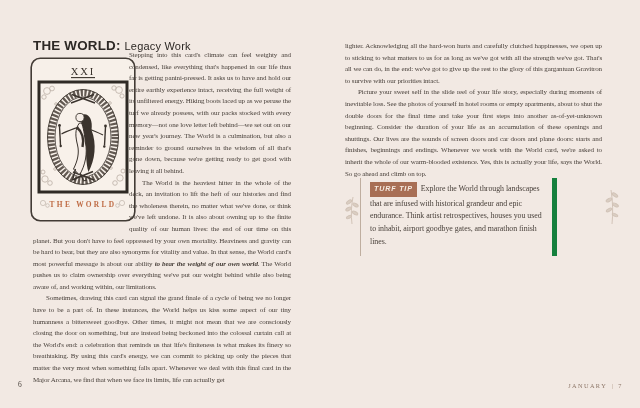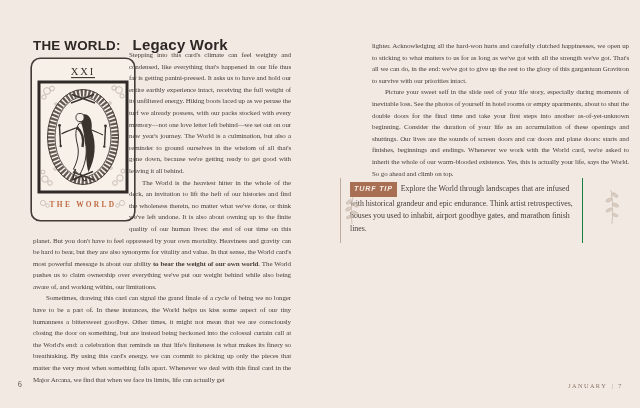--- a/index.html
+++ b/index.html
@@ -11,45 +11,45 @@
   }
   .spread{position:absolute;inset:0;}
 
   
   .page-title{
     position:absolute;left:33px;top:36px;
     font-family:"Liberation Sans", sans-serif;
     color:#2d2825;letter-spacing:.2px;white-space:nowrap;
   }
   .page-title .t-main{font-size:13.4px;font-weight:700;}
-  .page-title .t-sub{font-size:15px;font-weight:700;margin-left:12px;}
+  .page-title .t-sub{font-size:11px;font-weight:400;margin-left:4px;}
 
   .tarot-card{position:absolute;left:30px;top:57px;width:106px;height:165px;}
 
   .body-text{
     font-size:7px;line-height:11.6px;letter-spacing:-0.12px;
     text-align:justify;color:#473f39;
   }
   .left-text{position:absolute;left:33px;top:50px;width:258px;}
   .card-space{float:left;width:96px;height:179px;}
   .body-text p{margin:0;}
   .body-text p.indent{text-indent:13px;}
-  .bold-phrase{font-weight:bold;}
+  .bold-phrase{font-weight:bold;font-style:italic;}
 
   .pageno-left{
     position:absolute;left:18px;top:380px;
     font-size:7.5px;color:#4a433d;
   }
 
   
-  .right-text{position:absolute;left:372px;top:41px;width:257px;}
+  .right-text{position:absolute;left:345px;top:41px;width:257px;}
 
   .tip-box{
-    position:absolute;left:340px;top:178px;width:243px;
-    border-left:1px solid #bfae9f;border-right:1px solid #15803d;
+    position:absolute;left:360px;top:178px;width:197px;
+    border-left:1px solid #bfae9f;border-right:5px solid #15803d;
     box-sizing:border-box;padding:4px 9px 7px 9px;
   }
   .tip-text{
     margin:0;font-size:7.9px;line-height:12.7px;letter-spacing:-0.05px;
     color:#473f39;text-align:left;
   }
   .tip-badge{
     display:inline-block;background:#a86f55;color:#f7ece2;
     font-family:"Liberation Sans", sans-serif;
     font-style:italic;font-weight:bold;font-size:7.2px;letter-spacing:.8px;

